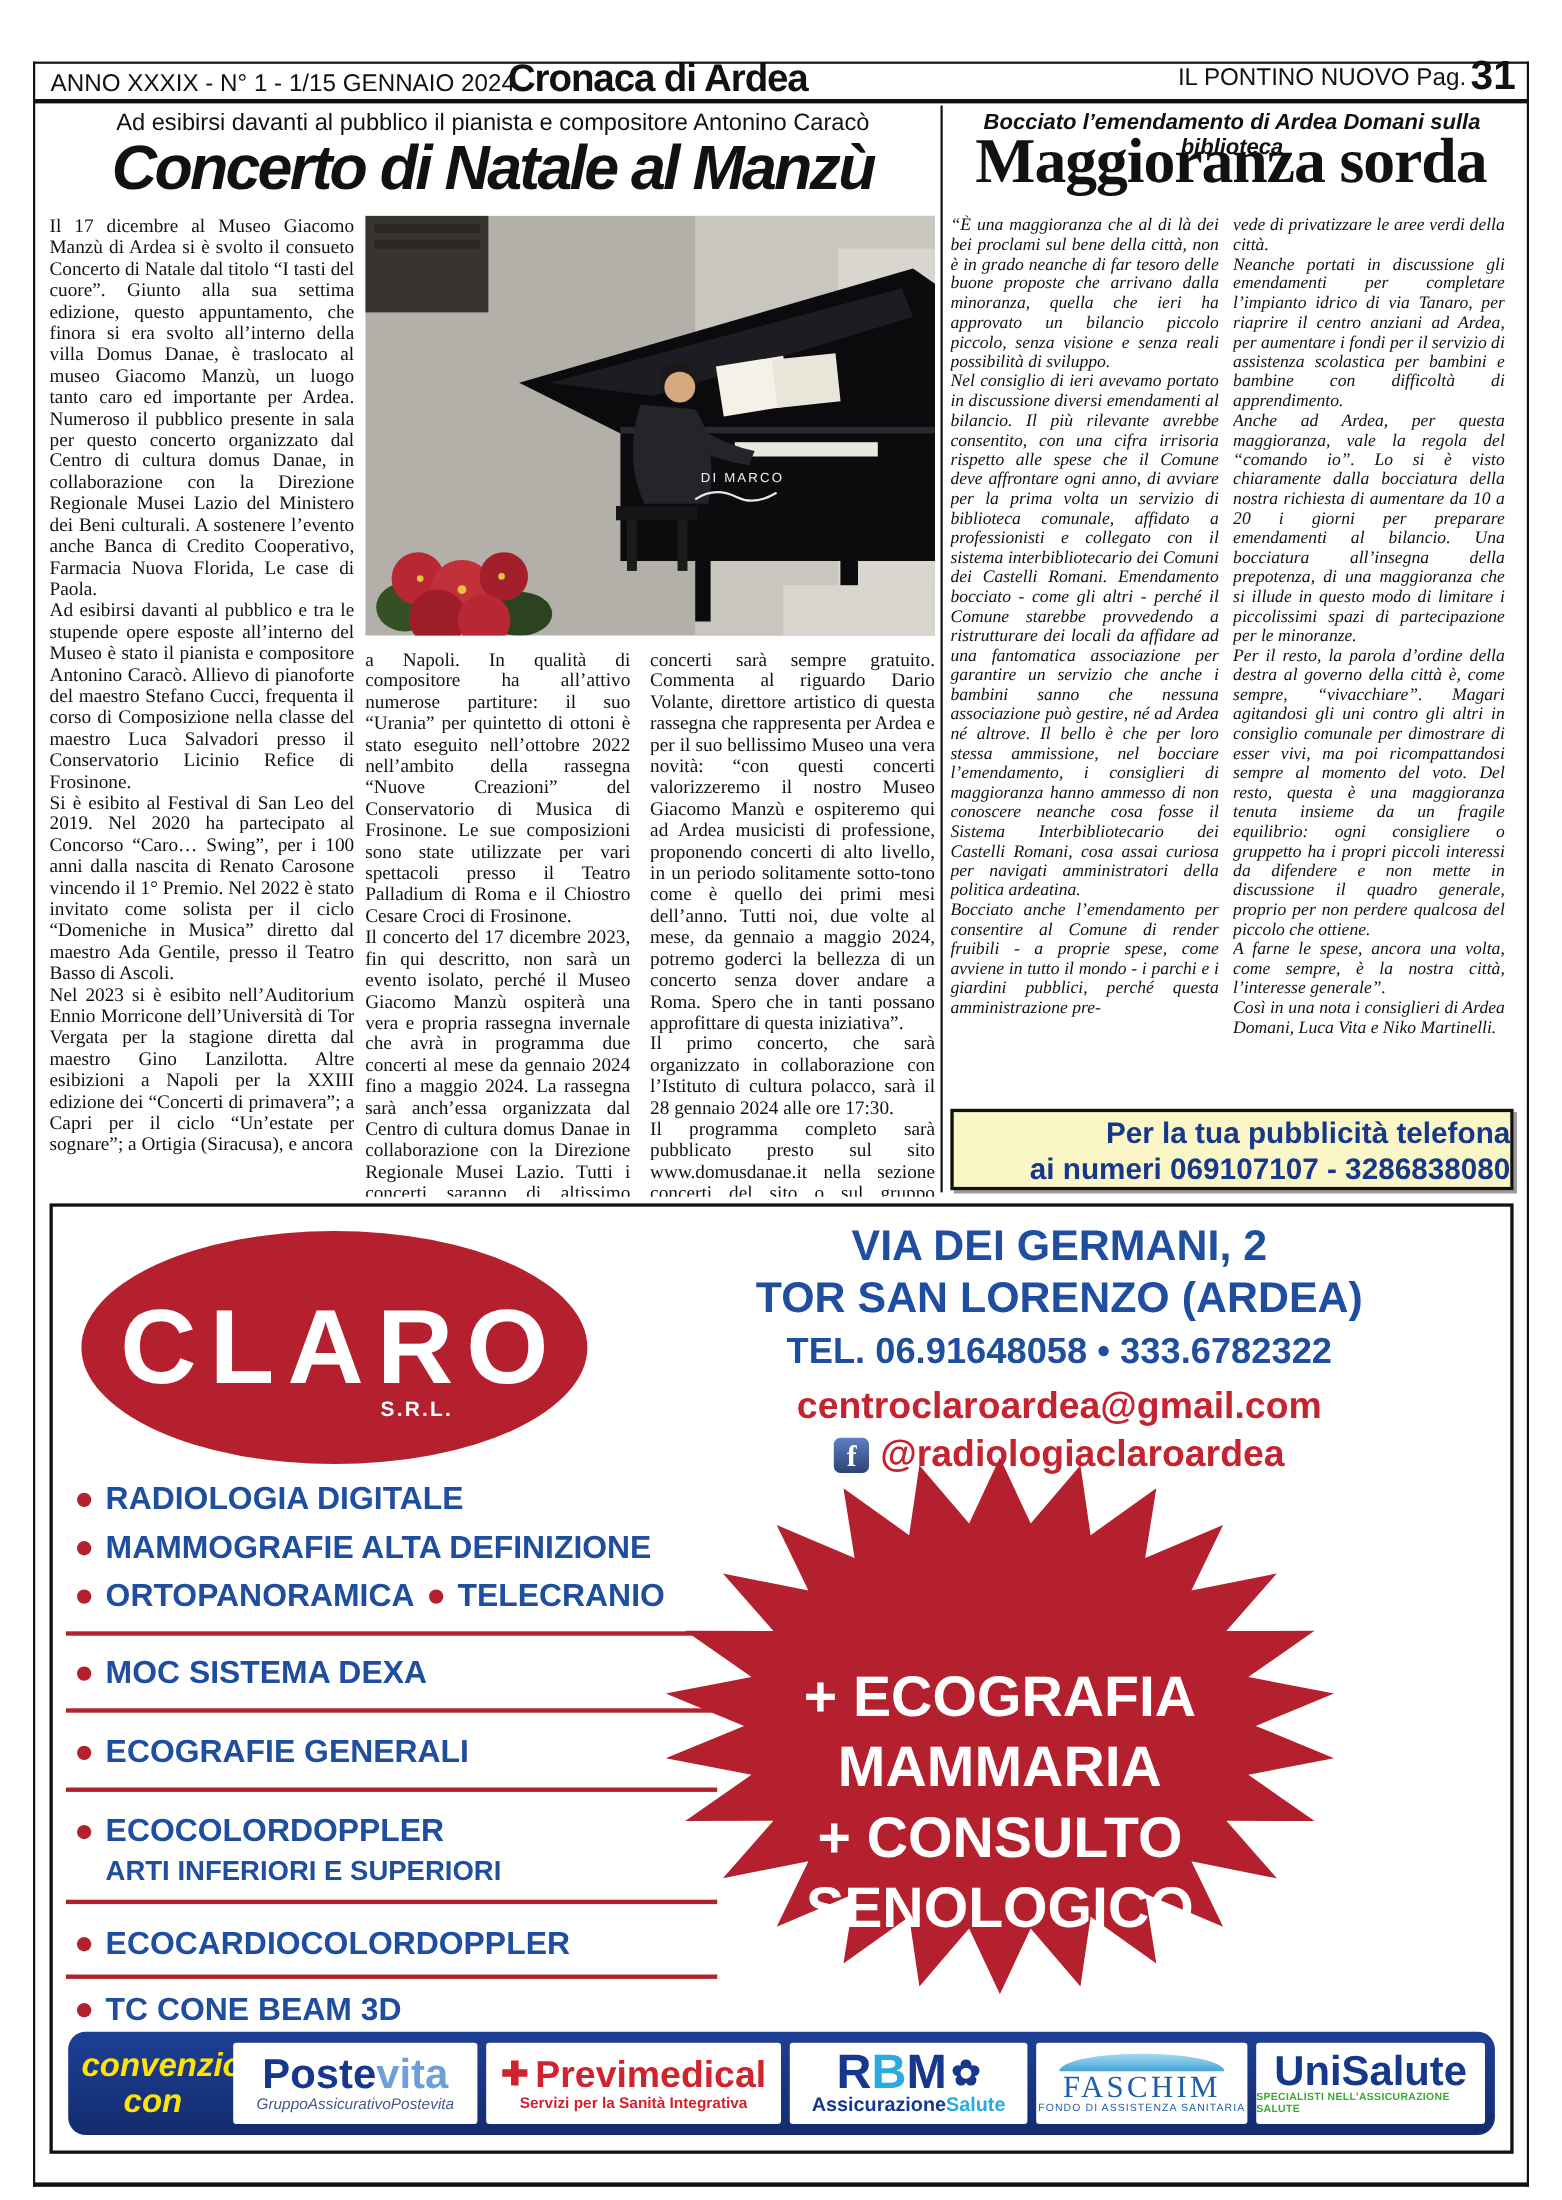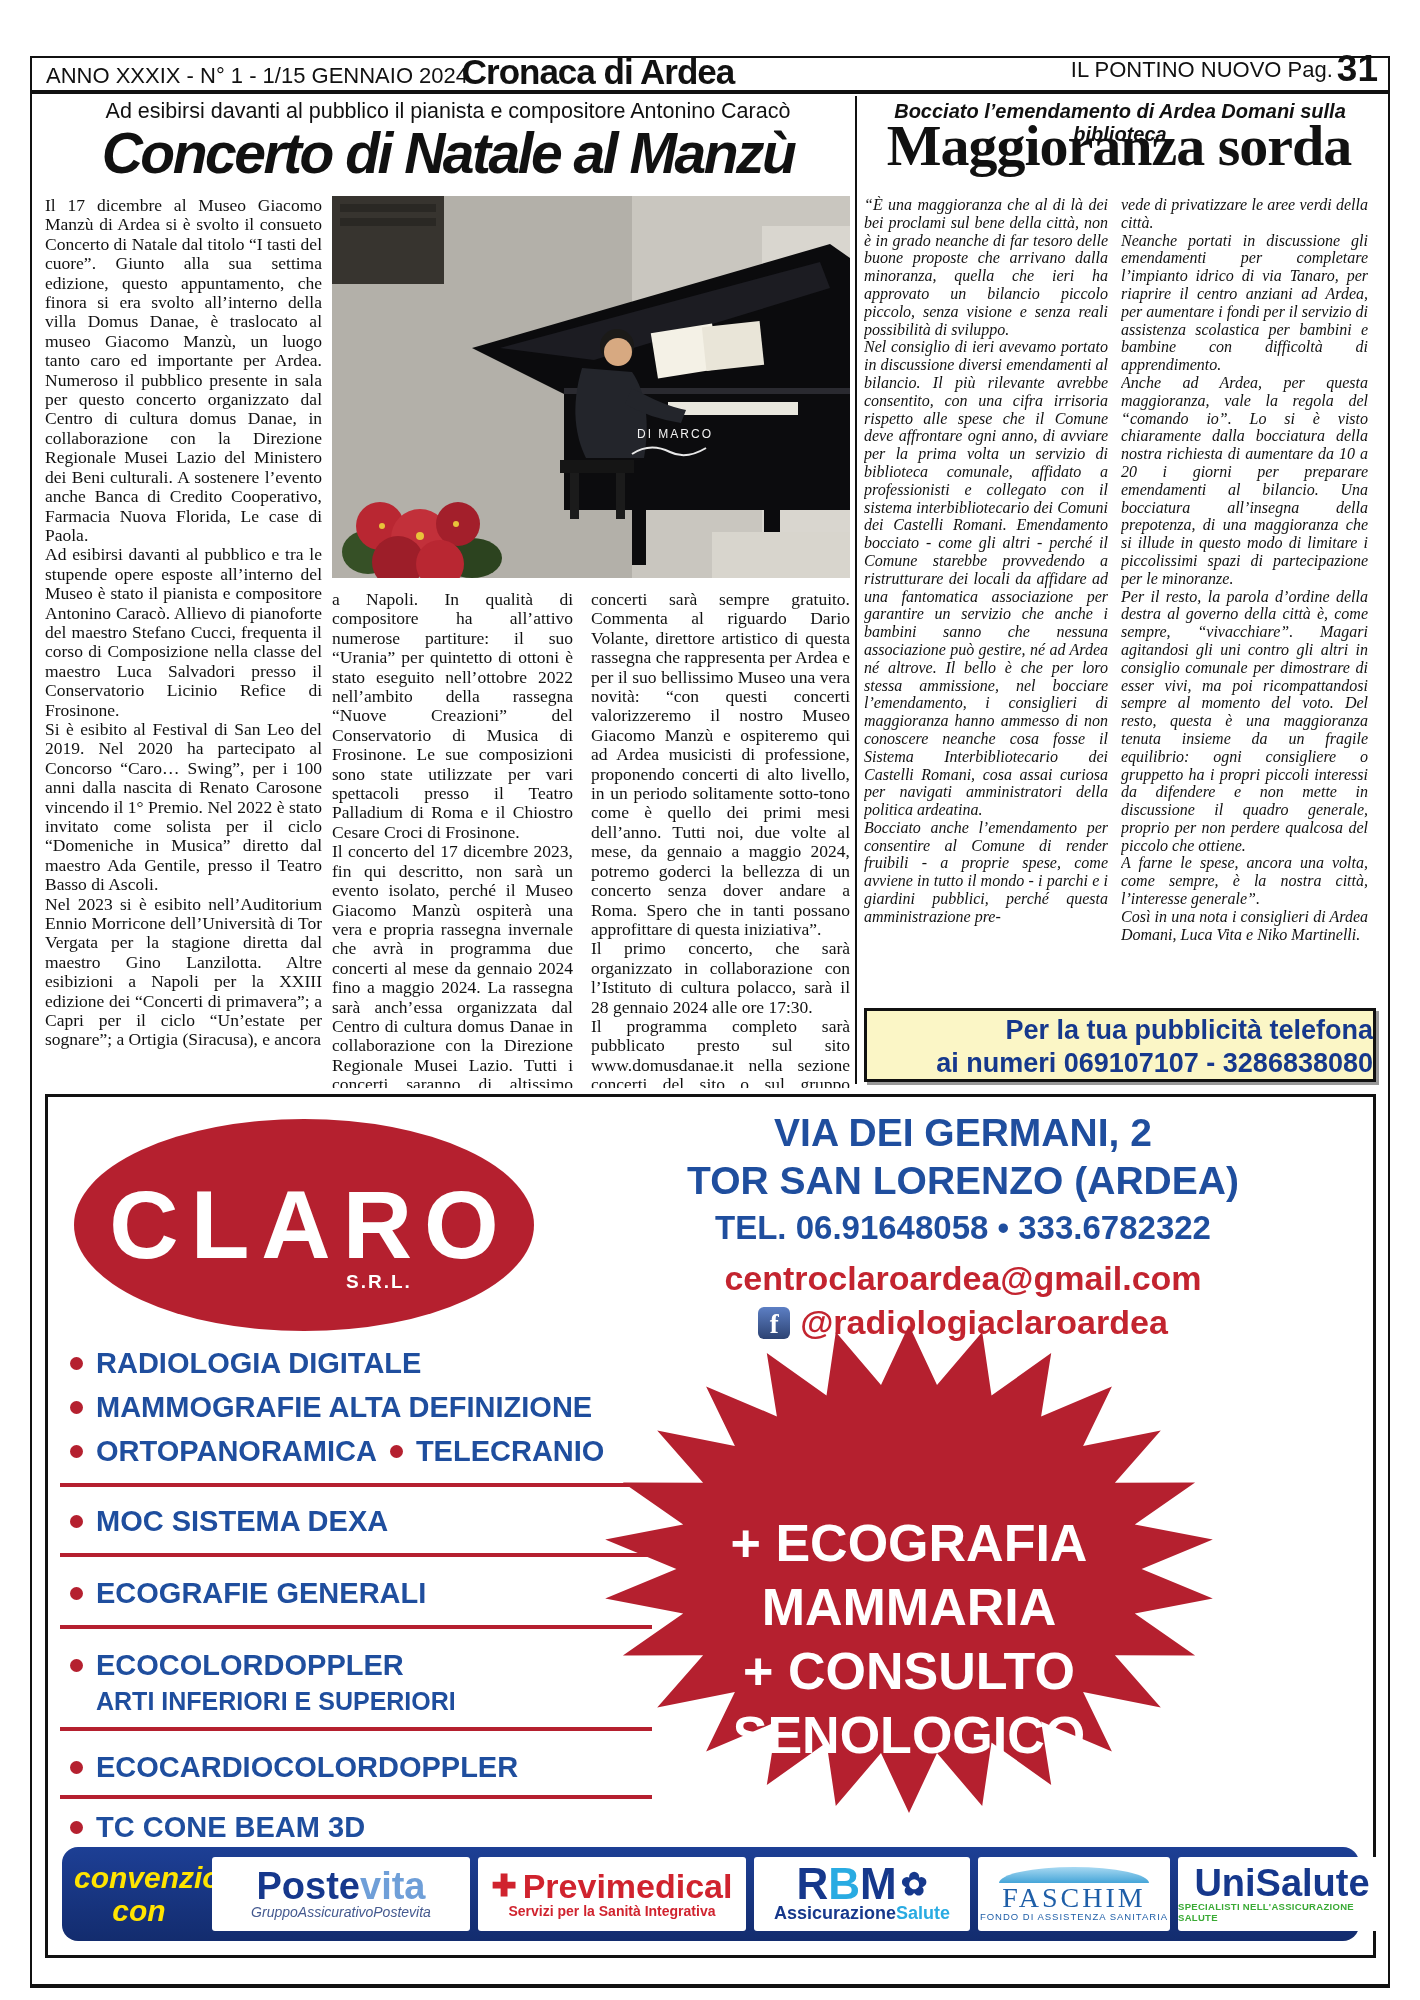--- a/index.html
+++ b/index.html
@@ -229,21 +229,21 @@
       </svg>
       <div class="abs promo-white" style="left:0;top:192px;width:618px;">+ ECOGRAFIA</div>
       <div class="abs promo-white" style="left:0;top:256px;width:618px;">MAMMARIA</div>
       <div class="abs promo-white" style="left:0;top:320px;width:618px;">+ CONSULTO</div>
       <div class="abs promo-white" style="left:0;top:384px;width:618px;">SENOLOGICO</div>
     </div>
 
     <div class="abs strip" style="left:14px;top:750px;width:1273px;height:94px;">
       <div class="strip-intro">convenzione
 con</div>
-      <div class="logo-box" style="width:258px;flex:none;">
+      <div class="logo-box" style="width:222px;flex:none;">
         <div class="pv-main"><span class="pv-a">Poste</span><span class="pv-b">vita</span></div>
         <div class="pv-sub">GruppoAssicurativoPostevita</div>
       </div>
       <div class="logo-box" style="width:268px;flex:none;">
         <div class="pm-main">
             <span class="pm-cross">✚</span>
             <span>Previmedical</span>
           </div>
         <div class="pm-sub">Servizi per la Sanità Integrativa</div>
       </div>

